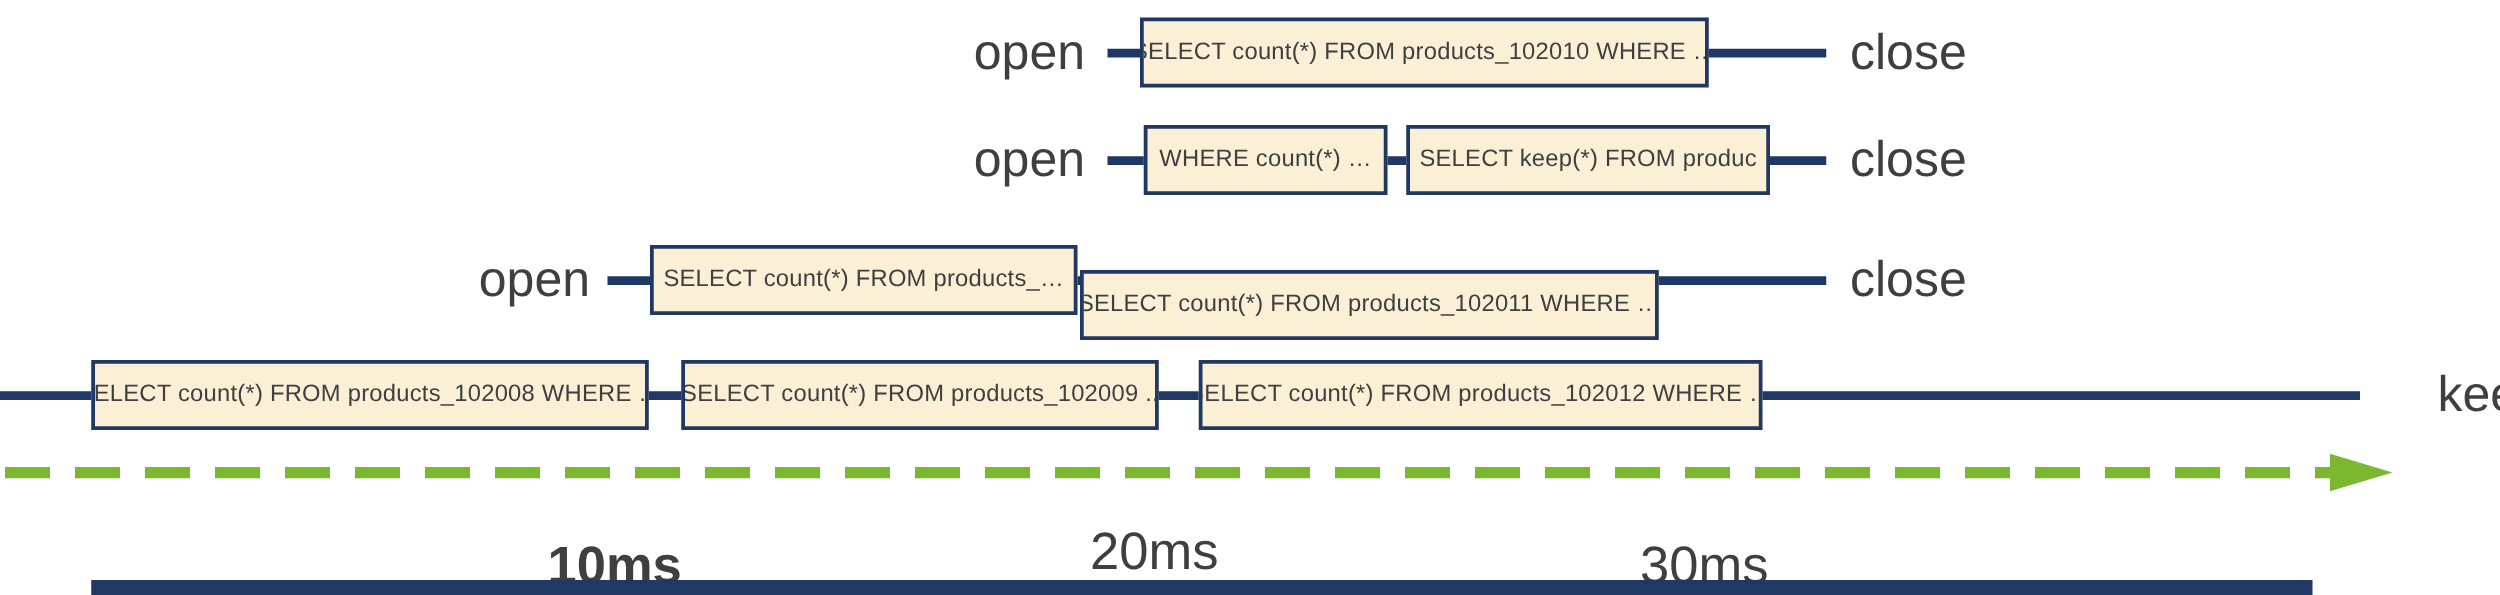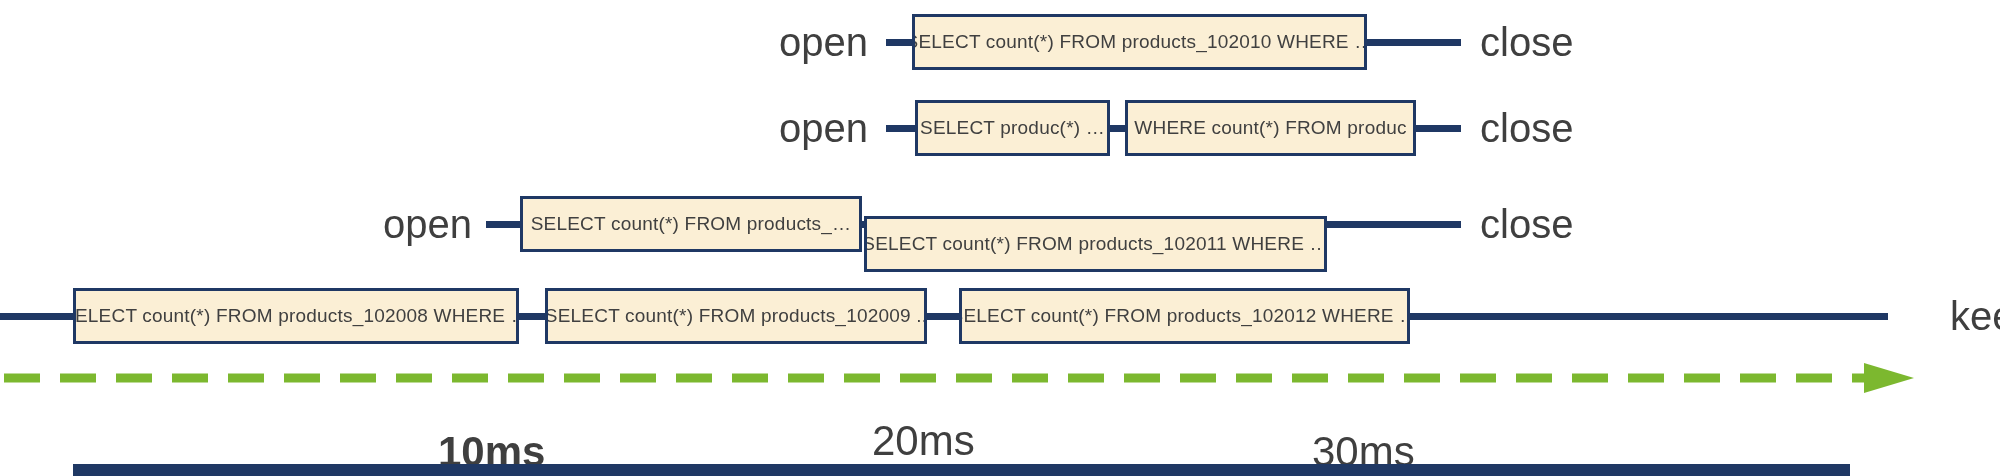--- a/index.html
+++ b/index.html
@@ -71,24 +71,24 @@
     <div class="qbox" style="left:912px; top:14px; width:455px;">
         <span>SELECT count(*) FROM products_102010 WHERE …</span>
       </div>
     <div class="label close" style="top:18px; left:1480px;">close</div>
   </div>
 
   <div>
     <div class="label open" style="top:104px; right:1132px;">open</div>
     <div class="tline" style="left:886px; top:125px; width:575px;"></div>
     <div class="qbox" style="left:915px; top:100px; width:195px;">
-        <span>SELECT produc(*) …</span>
+        <span>WHERE count(*) …</span>
       </div>
     <div class="qbox" style="left:1125px; top:100px; width:291px;">
-        <span>WHERE count(*) FROM  produc</span>
+        <span>SELECT keep(*) FROM  produc</span>
       </div>
     <div class="label close" style="top:104px; left:1480px;">close</div>
   </div>
 
   <div>
     <div class="label open" style="top:200px; right:1528px;">open</div>
     <div class="tline" style="left:486px; top:221px; width:975px;"></div>
     <div class="qbox" style="left:520px; top:196px; width:342px;">
         <span>SELECT count(*) FROM products_…</span>
       </div>

